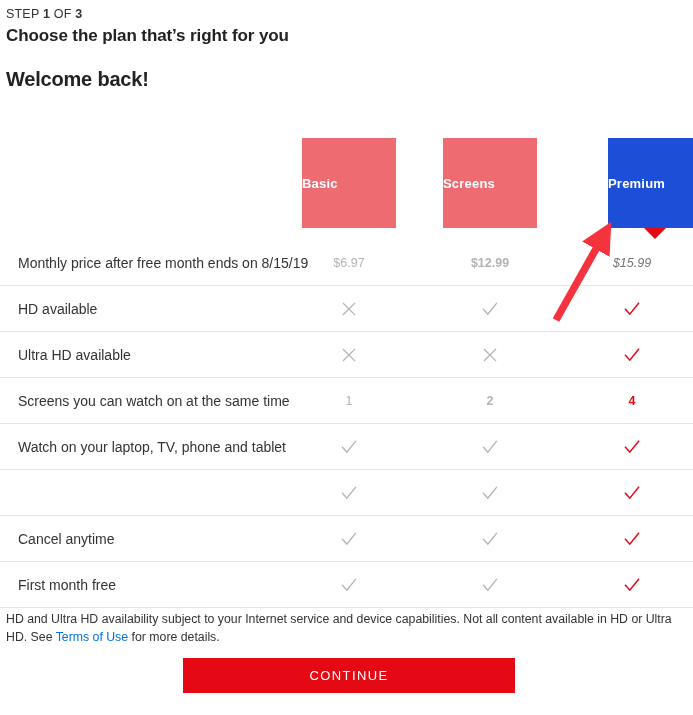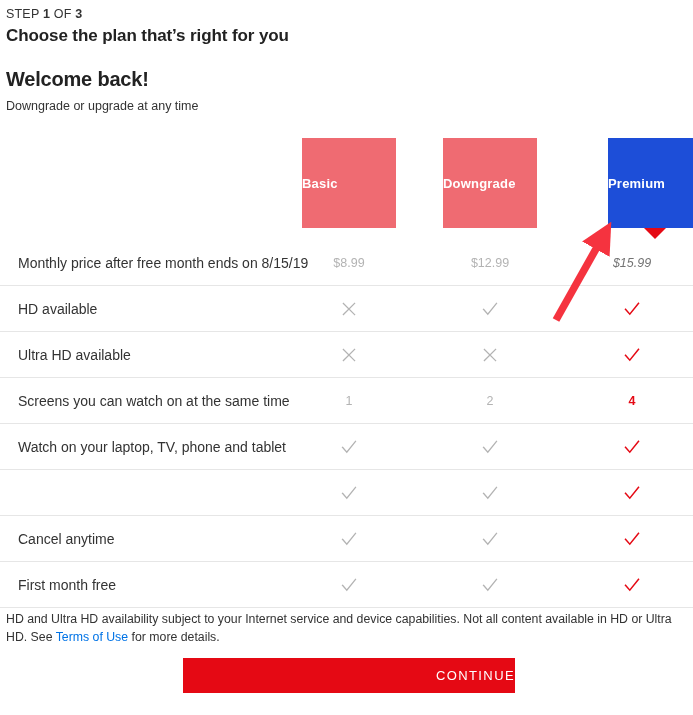--- a/index.html
+++ b/index.html
@@ -105,21 +105,21 @@
     white-space: nowrap;
   }
 
   .cell {
     position: absolute;
     width: 120px;
     text-align: center;
     font-size: 12.5px;
   }
   .cell.c0 { left: 289px; }
-  .cell.c1 { left: 430px; }
+  .cell.c1 { left: 430px; font-weight: bold; }
   .cell.c2 { left: 572px; }
 
   .cell .price      { color: #b3b3b3; }
   .cell .price.sel  { color: #737373; font-style: italic; }
   .cell .numtxt     { color: #b3b3b3; }
   .cell .numtxt.sel { color: #e50914; font-weight: bold; }
 
   .mark { display: inline-block; width: 18px; height: 18px; vertical-align: middle; }
   .mark svg { display: block; width: 18px; height: 18px; }
 
@@ -139,21 +139,20 @@
     position: absolute;
     left: 183px; top: 658px;
     width: 332px; height: 35px;
     background: #e50914;
     border: none;
     color: #ffffff;
     font-family: "Liberation Sans", sans-serif;
     font-size: 13px;
     letter-spacing: 1.4px;
     cursor: pointer;
-    text-align: right;
   }
 
   
   .annotation {
     position: absolute;
     left: 0; top: 0;
     width: 693px; height: 715px;
     pointer-events: none;
   }
 </style>
@@ -164,39 +163,38 @@
 
   <div class="step-line">
     <span>STEP</span>
     <span class="num">1</span>
     <span>OF</span>
     <span class="num">3</span>
   </div>
 
   <div class="step-title">Choose the plan that’s right for you</div>
   <div class="welcome">Welcome back!</div>
-  <div class="subtitle">Downgrade or upgrade at any time</div>
 
   <div class="cards">
     <div class="card basic">
       <span>Basic</span>
     </div>
     <div class="card standard">
-      <span>Downgrade</span>
+      <span>Screens</span>
     </div>
     <div class="card premium">
       <span>Premium</span>
       <span class="notch"></span>
     </div>
   </div>
 
   <div class="table" id="table-body">
       <div class="row first">
         <div class="row-label">Monthly price after free month ends on 8/15/19</div>
-        <div class="cell c0"><span class="price">$8.99</span></div>
+        <div class="cell c0"><span class="price">$6.97</span></div>
         <div class="cell c1"><span class="price">$12.99</span></div>
         <div class="cell c2"><span class="price sel">$15.99</span></div>
       </div>
       <div class="row">
         <div class="row-label">HD available</div>
         <div class="cell c0"><span class="mark"><svg viewBox="0 0 18 18">
               <path d="M3.4 3.4 L14.6 14.6 M14.6 3.4 L3.4 14.6" fill="none" stroke="#b3b3b3" stroke-width="1.3" stroke-linecap="square"></path>
             </svg></span></div>
         <div class="cell c1"><span class="mark"><svg viewBox="0 0 18 18">
               <path d="M2.5 9.3 L6.8 14.2 L15.5 3.4" fill="none" stroke="#b3b3b3" stroke-width="1.3" stroke-linecap="square"></path>

